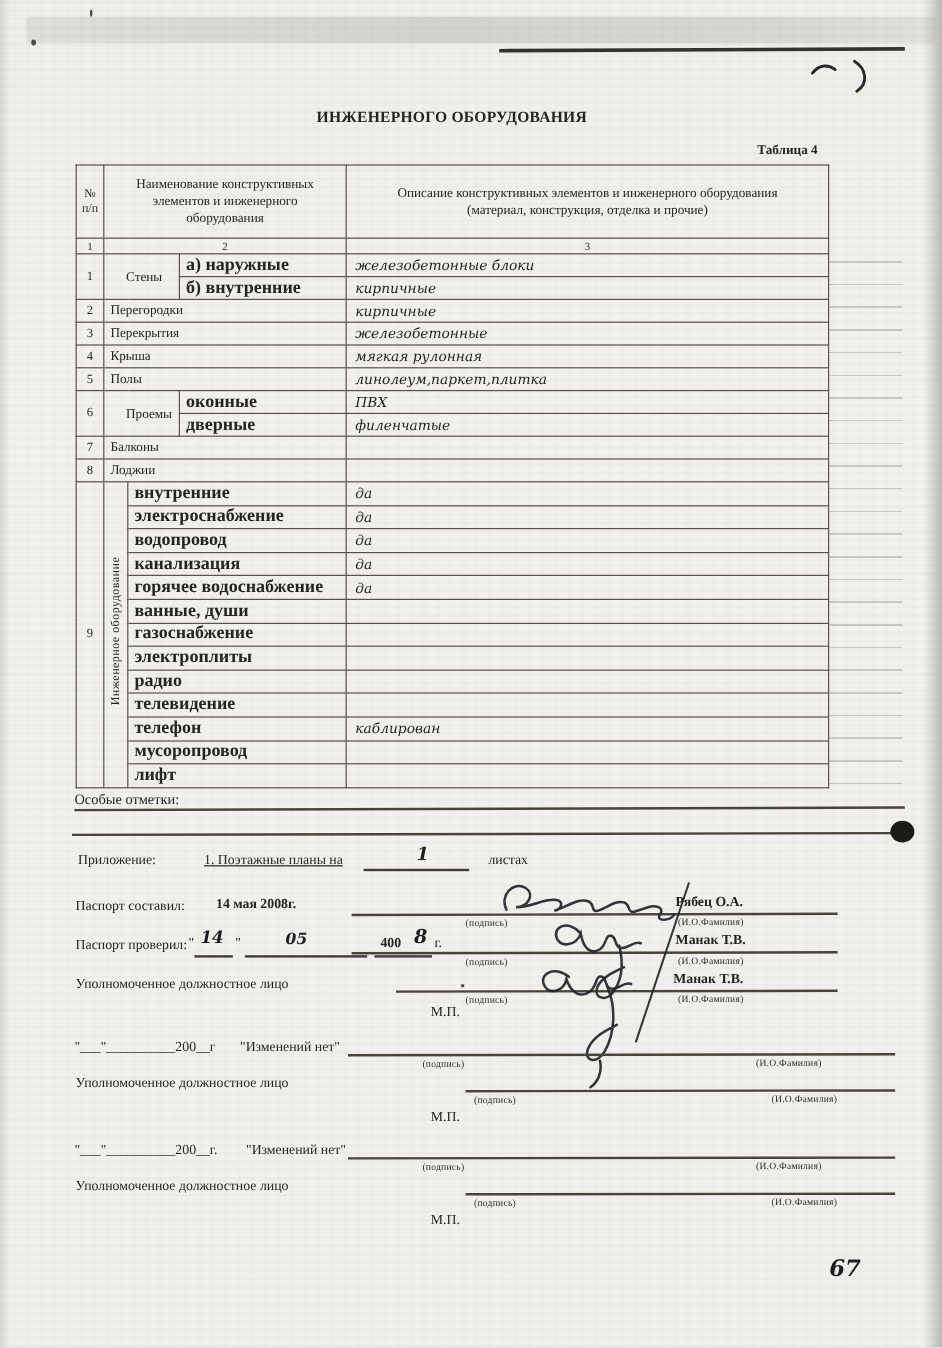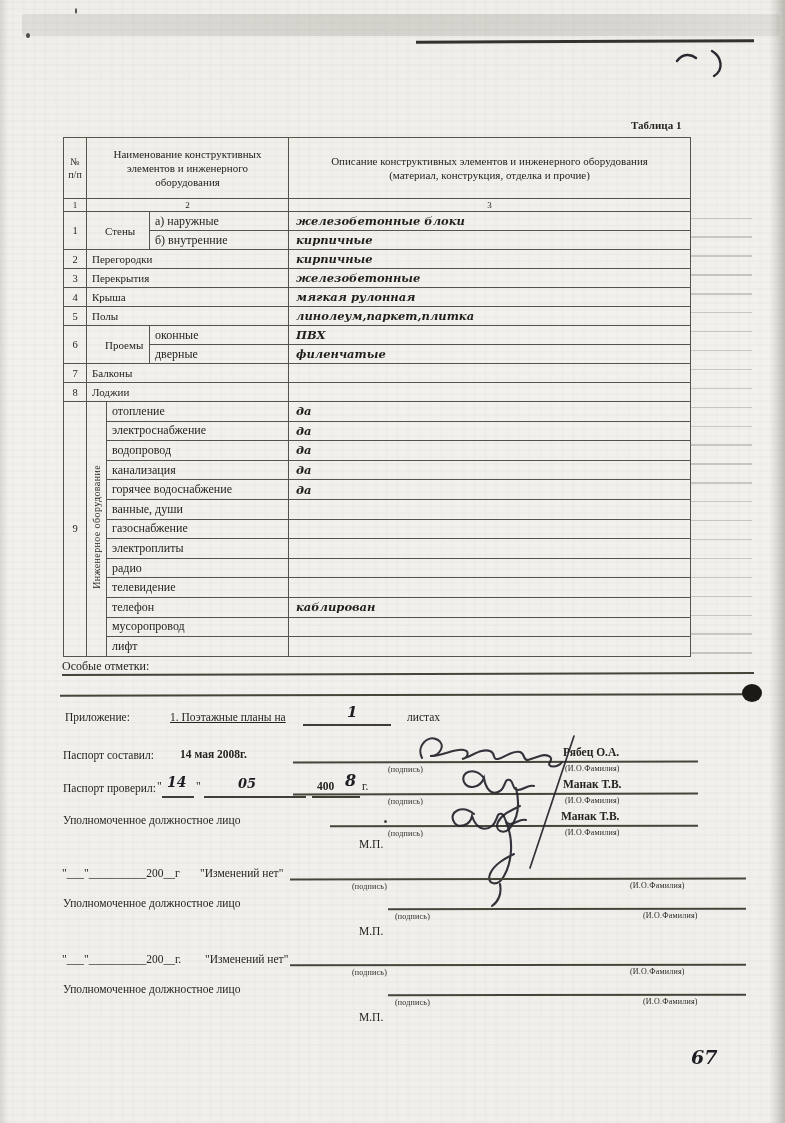--- a/index.html
+++ b/index.html
@@ -33,22 +33,22 @@
   table{border-collapse:collapse;table-layout:fixed;width:627px;}
   #tablewrap{left:63px;top:137px;}
   td{border:1px solid #56534b;padding:0 2px;vertical-align:middle;overflow:hidden;}
   tr.hd td{height:60px;text-align:center;font-size:11px;line-height:1.3;}
   tr.nr td{height:12px;text-align:center;font-size:9px;line-height:1;}
   tr.r td{height:18px;}
   tr.er td{height:18.6px;}
   td.num{text-align:center;font-size:10.5px;}
   td.lbl{font-size:11px;padding-left:5px;}
   td.grp{text-align:left;font-size:11px;padding-left:18px;}
-  td.sub{font-size:12px;padding-left:5px;}
-  td.fv{font-family:"DejaVu Serif",serif;font-style:italic;font-weight:700;font-size:11.5px;padding-left:7px;color:#211f1a;}
+  td.sub{font-size:15px;padding-left:5px;font-weight:bold;}
+  td.fv{font-family:"DejaVu Serif",serif;font-style:italic;font-weight:400;font-size:11.5px;padding-left:7px;color:#211f1a;}
   td.vcell{text-align:center;}
   .vtext{display:inline-block;writing-mode:vertical-rl;transform:rotate(180deg);font-size:10px;white-space:nowrap;letter-spacing:.4px;}
   
   .sigs path{stroke:#24232b;stroke-width:2.1;fill:none;stroke-linecap:round;opacity:.92;}
   .pen path{stroke:#2a2930;stroke-width:2.4;fill:none;stroke-linecap:round;}
   #punch{left:742px;top:684px;width:20px;height:18px;border-radius:50%;background:#1b1a17;}
   #pagenum{left:691px;top:1046px;font-size:19px;}
 </style>
 </head>
 <body>
@@ -60,22 +60,23 @@
   <div id="edge-right" class="abs"></div>
   <div id="edge-left" class="abs"></div>
   <div class="dotmark" style="left:26px;top:33px;width:4px;height:5px;"></div>
   <div class="dotmark" style="left:75px;top:8px;width:2px;height:6px;"></div>
   <svg class="abs pen" style="left:672px;top:46px;" width="62" height="34" viewBox="0 0 62 34">
     <path d="M5,15 C11,7 19,8 24,12"></path>
     <path d="M40,5 C50,11 52,24 42,30"></path>
   </svg>
 
   <div id="title" class="abs">
+    <div>ИНЖЕНЕРНОГО ОБОРУДОВАНИЯ</div>
   </div>
-  <div id="caption" class="abs">Таблица 1</div>
+  <div id="caption" class="abs">Таблица 4</div>
 
   <div id="tablewrap" class="abs">
     <table>
       <colgroup>
           <col style="width:23px">
           <col style="width:20px">
           <col style="width:43px">
           <col style="width:139px">
           <col style="width:402px">
         </colgroup>
@@ -138,21 +139,21 @@
       <tr class="r">
         <td class="num">8</td>
         <td class="lbl" colspan="3">Лоджии</td>
         <td class="fv"></td>
       </tr>
       <tr class="er">
         <td class="num" rowspan="13">9</td>
         <td class="vcell" rowspan="13">
           <span class="vtext">Инженерное оборудование</span>
         </td>
-        <td class="sub" colspan="2">отопление</td>
+        <td class="sub" colspan="2">внутренние</td>
         <td class="fv">да</td>
       </tr>
       <tr class="er">
             <td class="sub" colspan="2">электроснабжение</td>
             <td class="fv">да</td>
           </tr>
       <tr class="er">
             <td class="sub" colspan="2">водопровод</td>
             <td class="fv">да</td>
           </tr>

